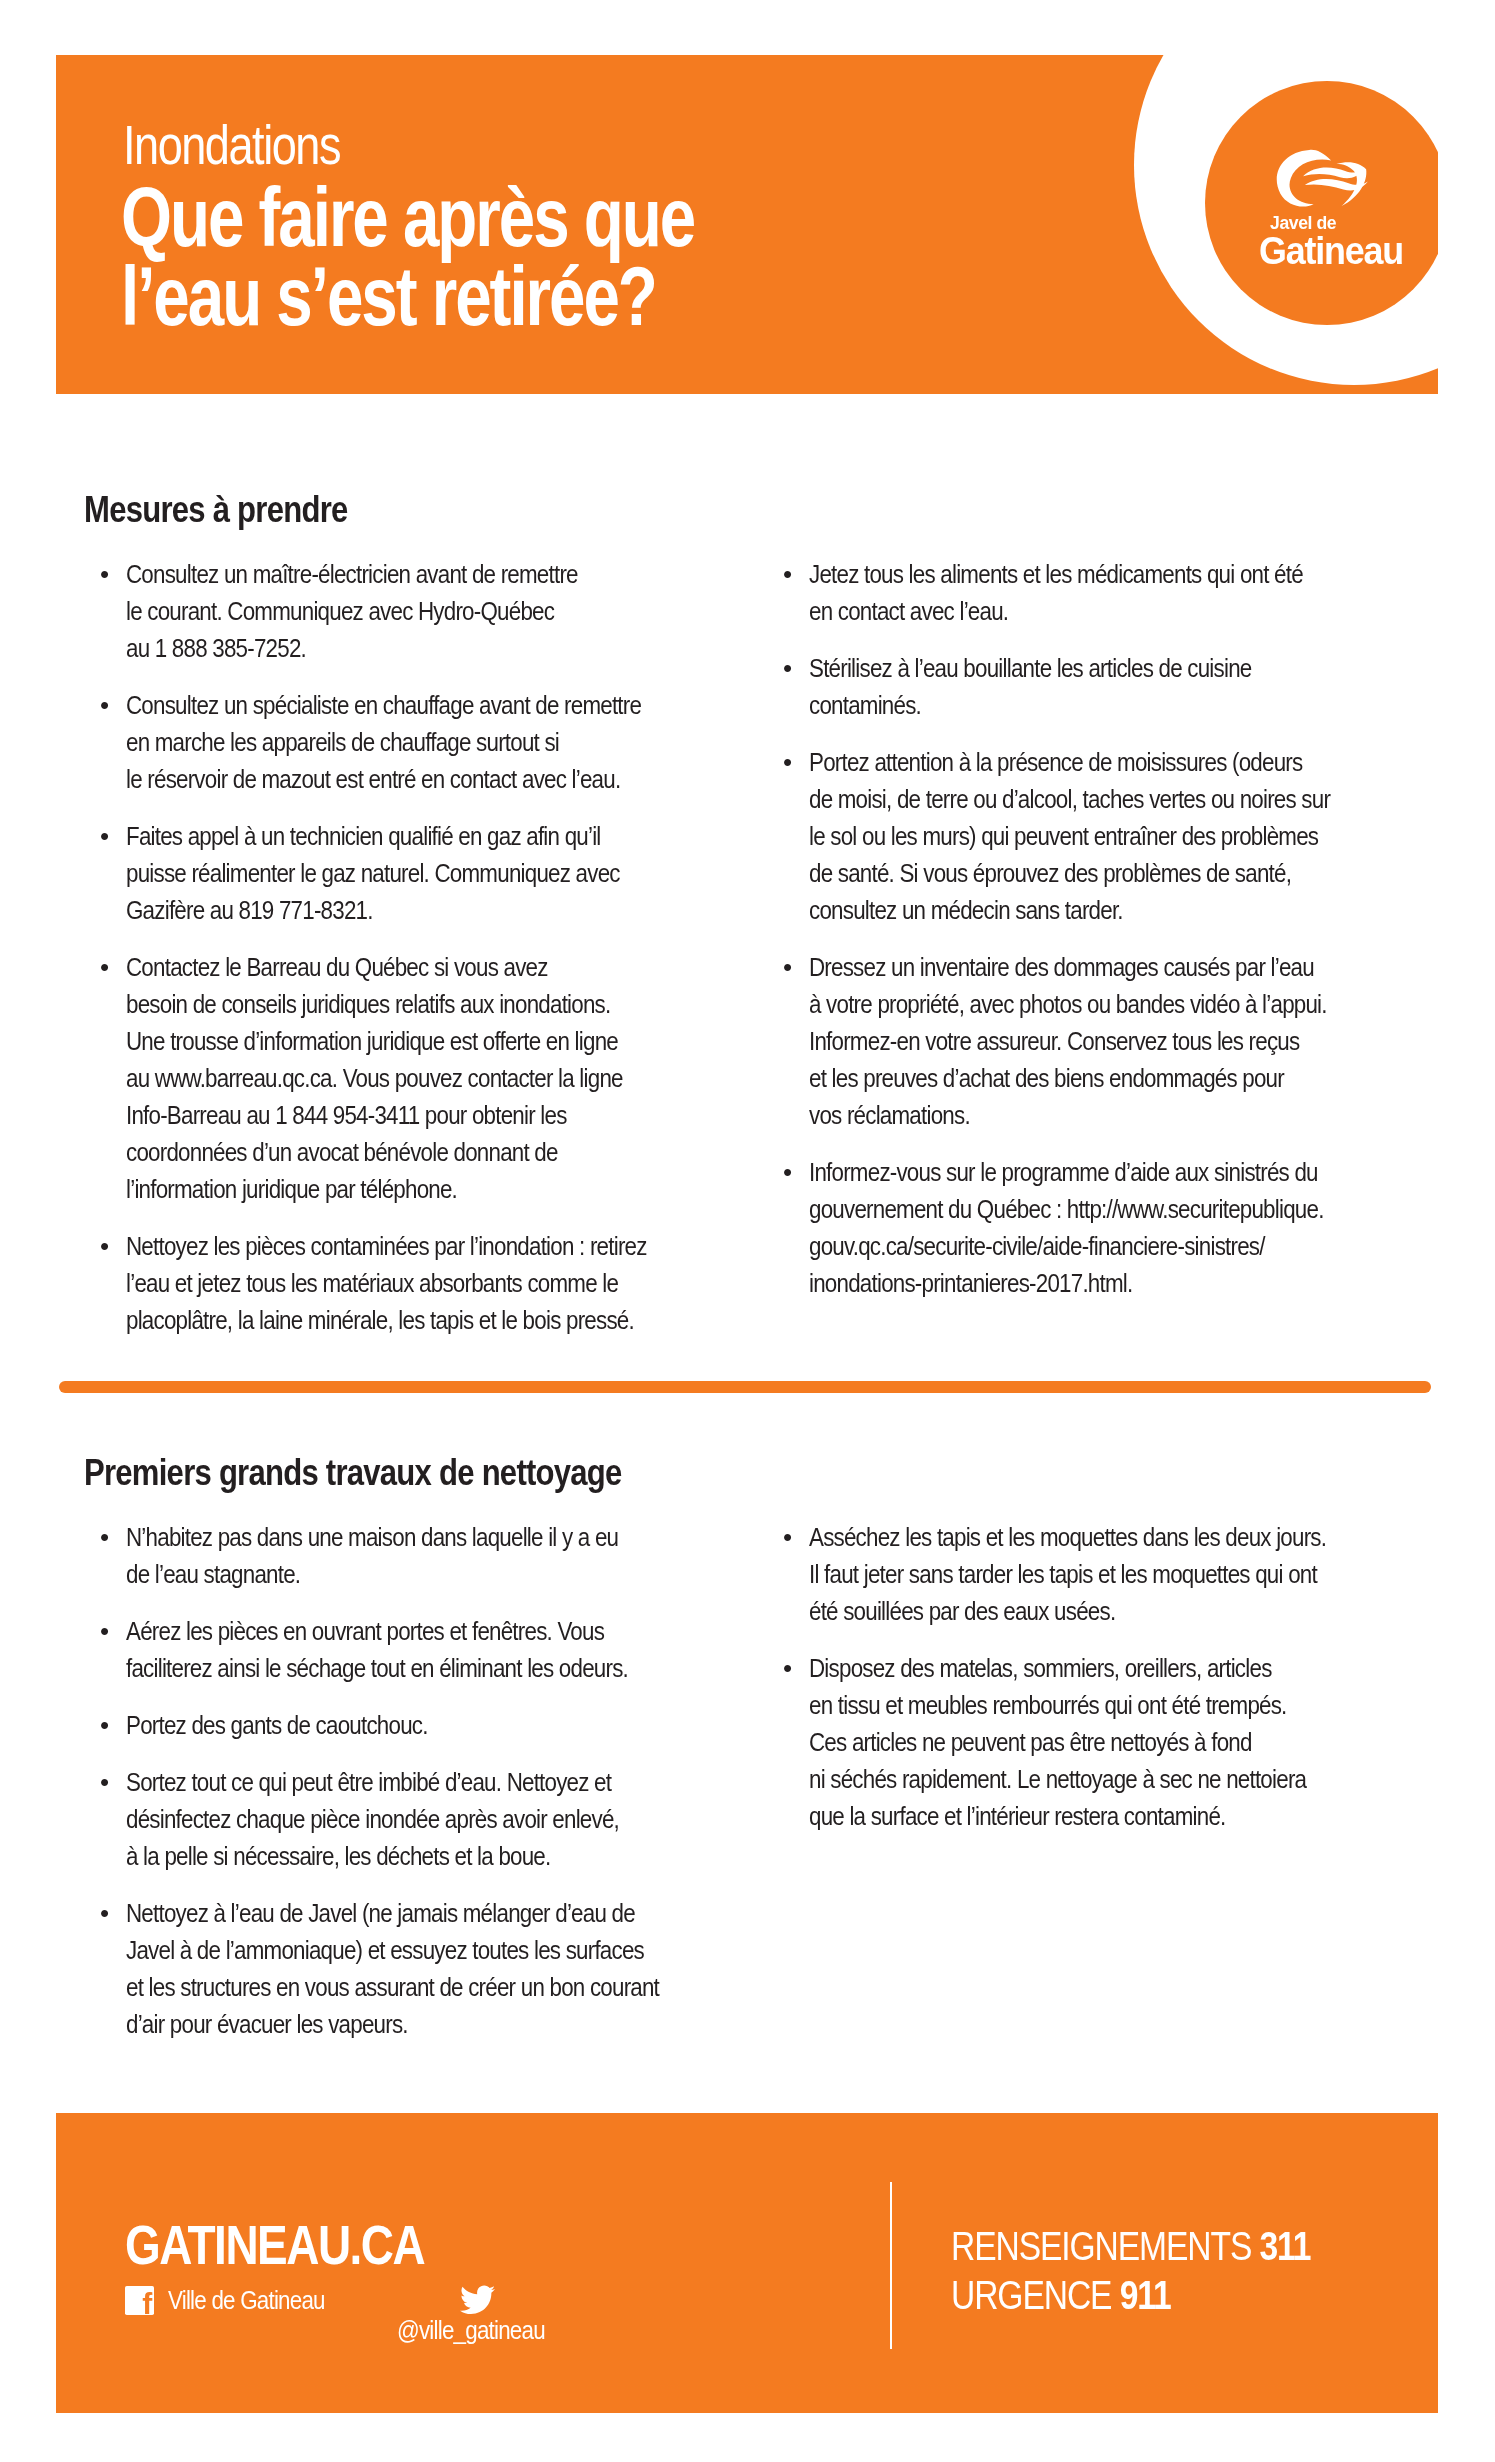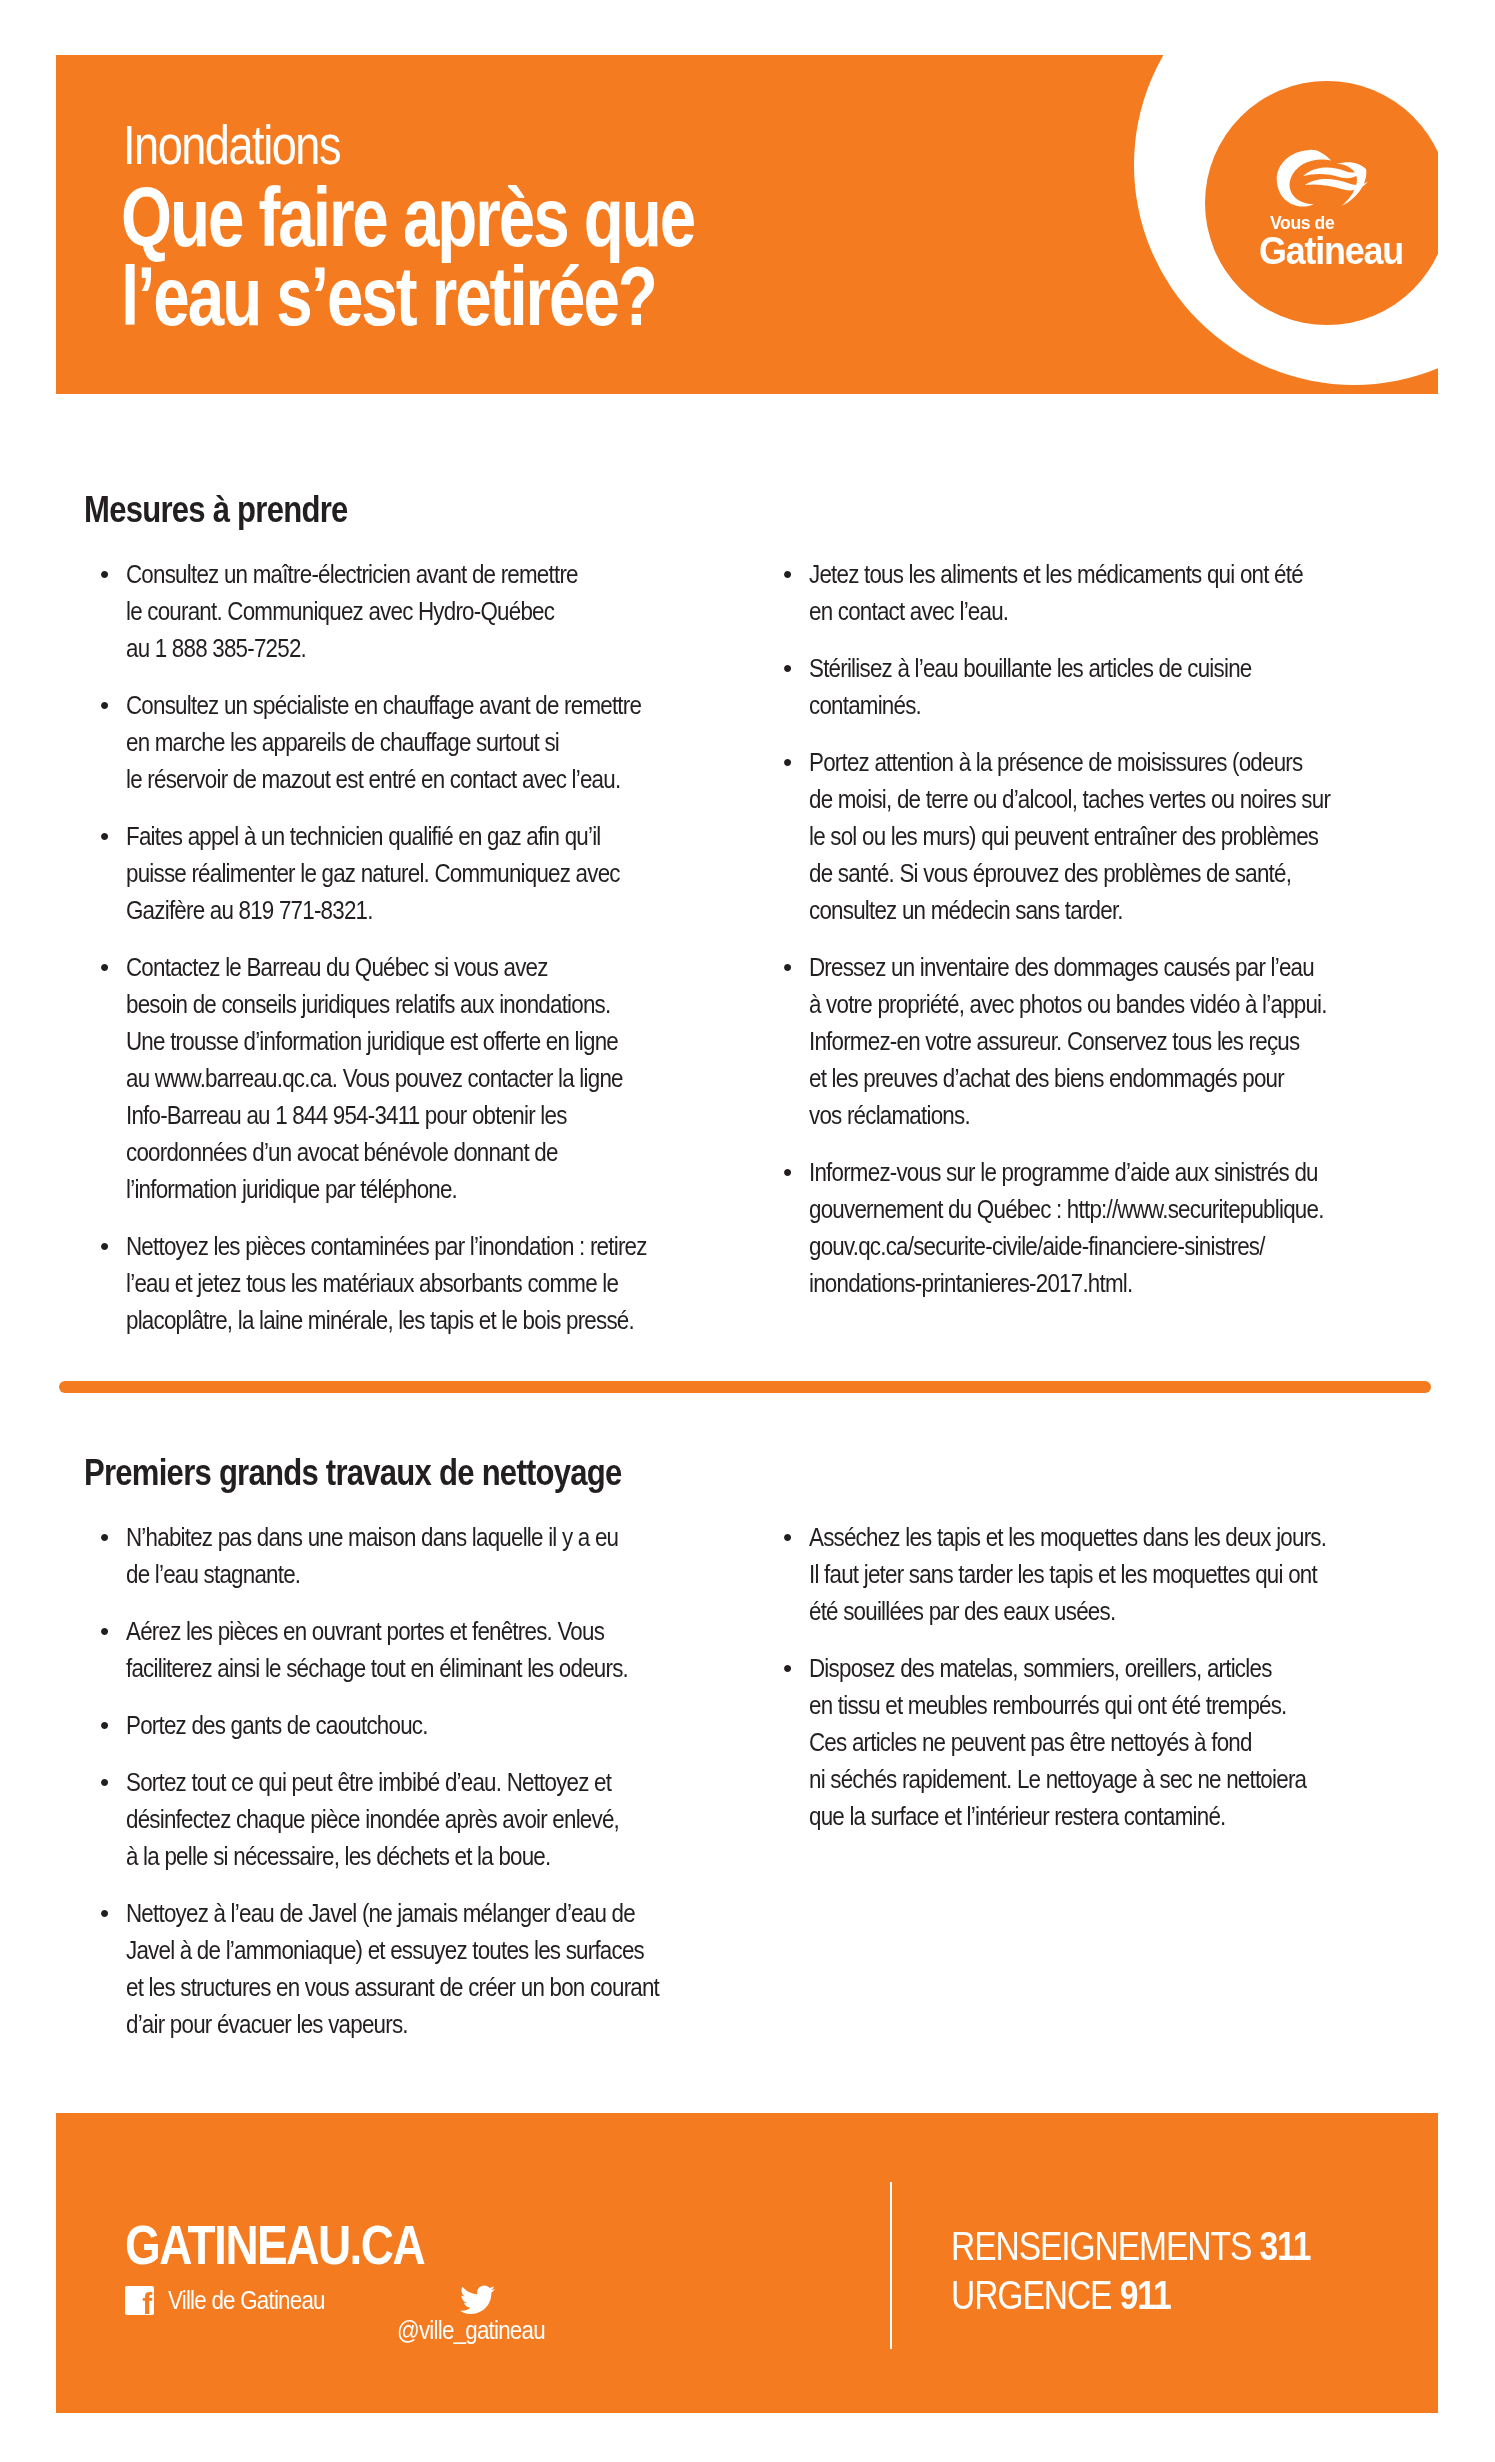--- a/index.html
+++ b/index.html
@@ -241,21 +241,21 @@
 
 <div class="header">
   <div class="header-cutout"></div>
   <div class="logo-circle"></div>
   <svg class="logo-mark" viewBox="0 0 130 80">
     <path d="M55 8 C25 10 10 35 22 58 C30 72 48 76 60 70 C40 70 28 55 34 40 C40 24 60 16 80 20 C70 10 62 7 55 8 Z" fill="#ffffff"></path>
     <path d="M48 38 C60 26 80 26 96 32 C104 35 112 34 118 30 C110 40 100 42 90 39 C76 35 62 34 48 38 Z" fill="#ffffff"></path>
     <path d="M50 48 C64 38 84 40 100 46 C108 49 116 48 122 44 C114 54 104 56 94 53 C80 49 66 46 50 48 Z" fill="#ffffff"></path>
     <path d="M86 24 C100 20 112 22 120 30 C122 44 112 62 92 72 C108 58 114 42 106 32 C100 26 94 24 86 24 Z" fill="#ffffff"></path>
   </svg>
-  <div class="logo-ville">Vous de</div>
+  <div class="logo-ville">Javel de</div>
   <div class="logo-gatineau">Gatineau</div>
 
   <div class="kicker">Inondations</div>
   <div class="title">
     <div>Que faire après que</div>
     <div>l’eau s’est retirée?</div>
   </div>
 </div>
 
 <h2 class="section-heading" style="top:489px;">Mesures à prendre</h2>

